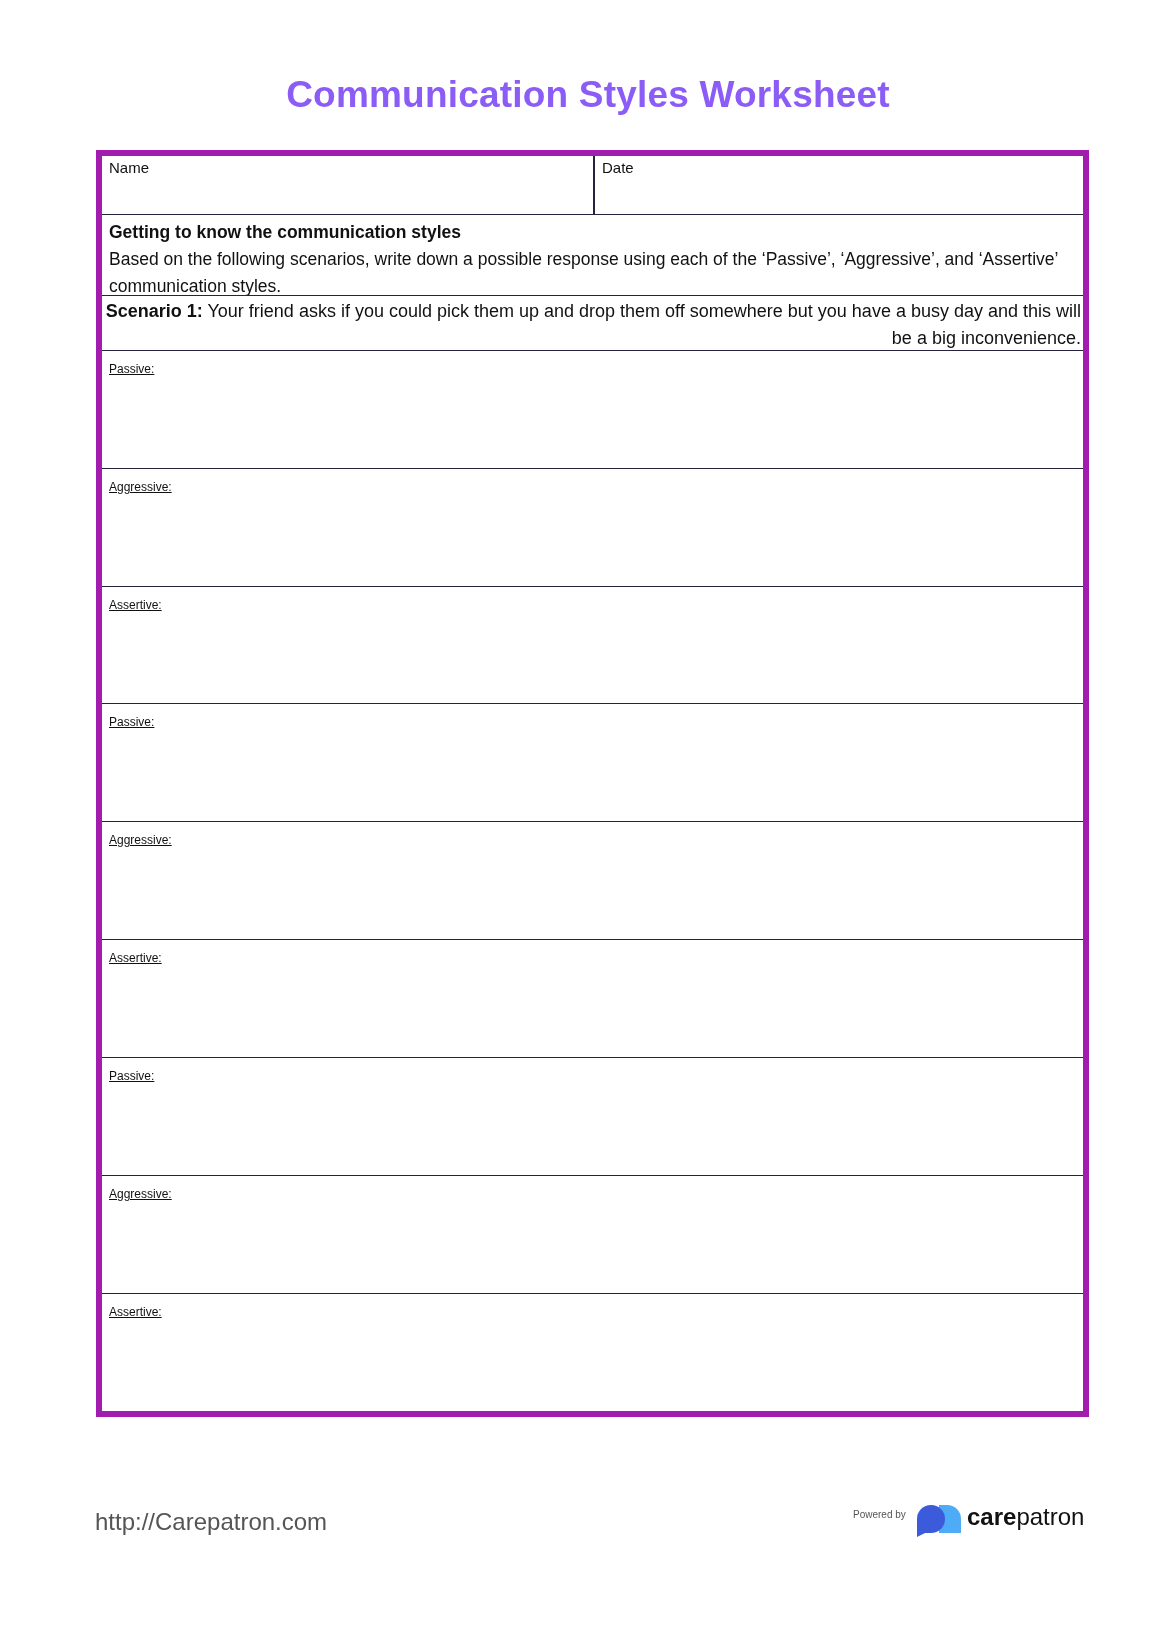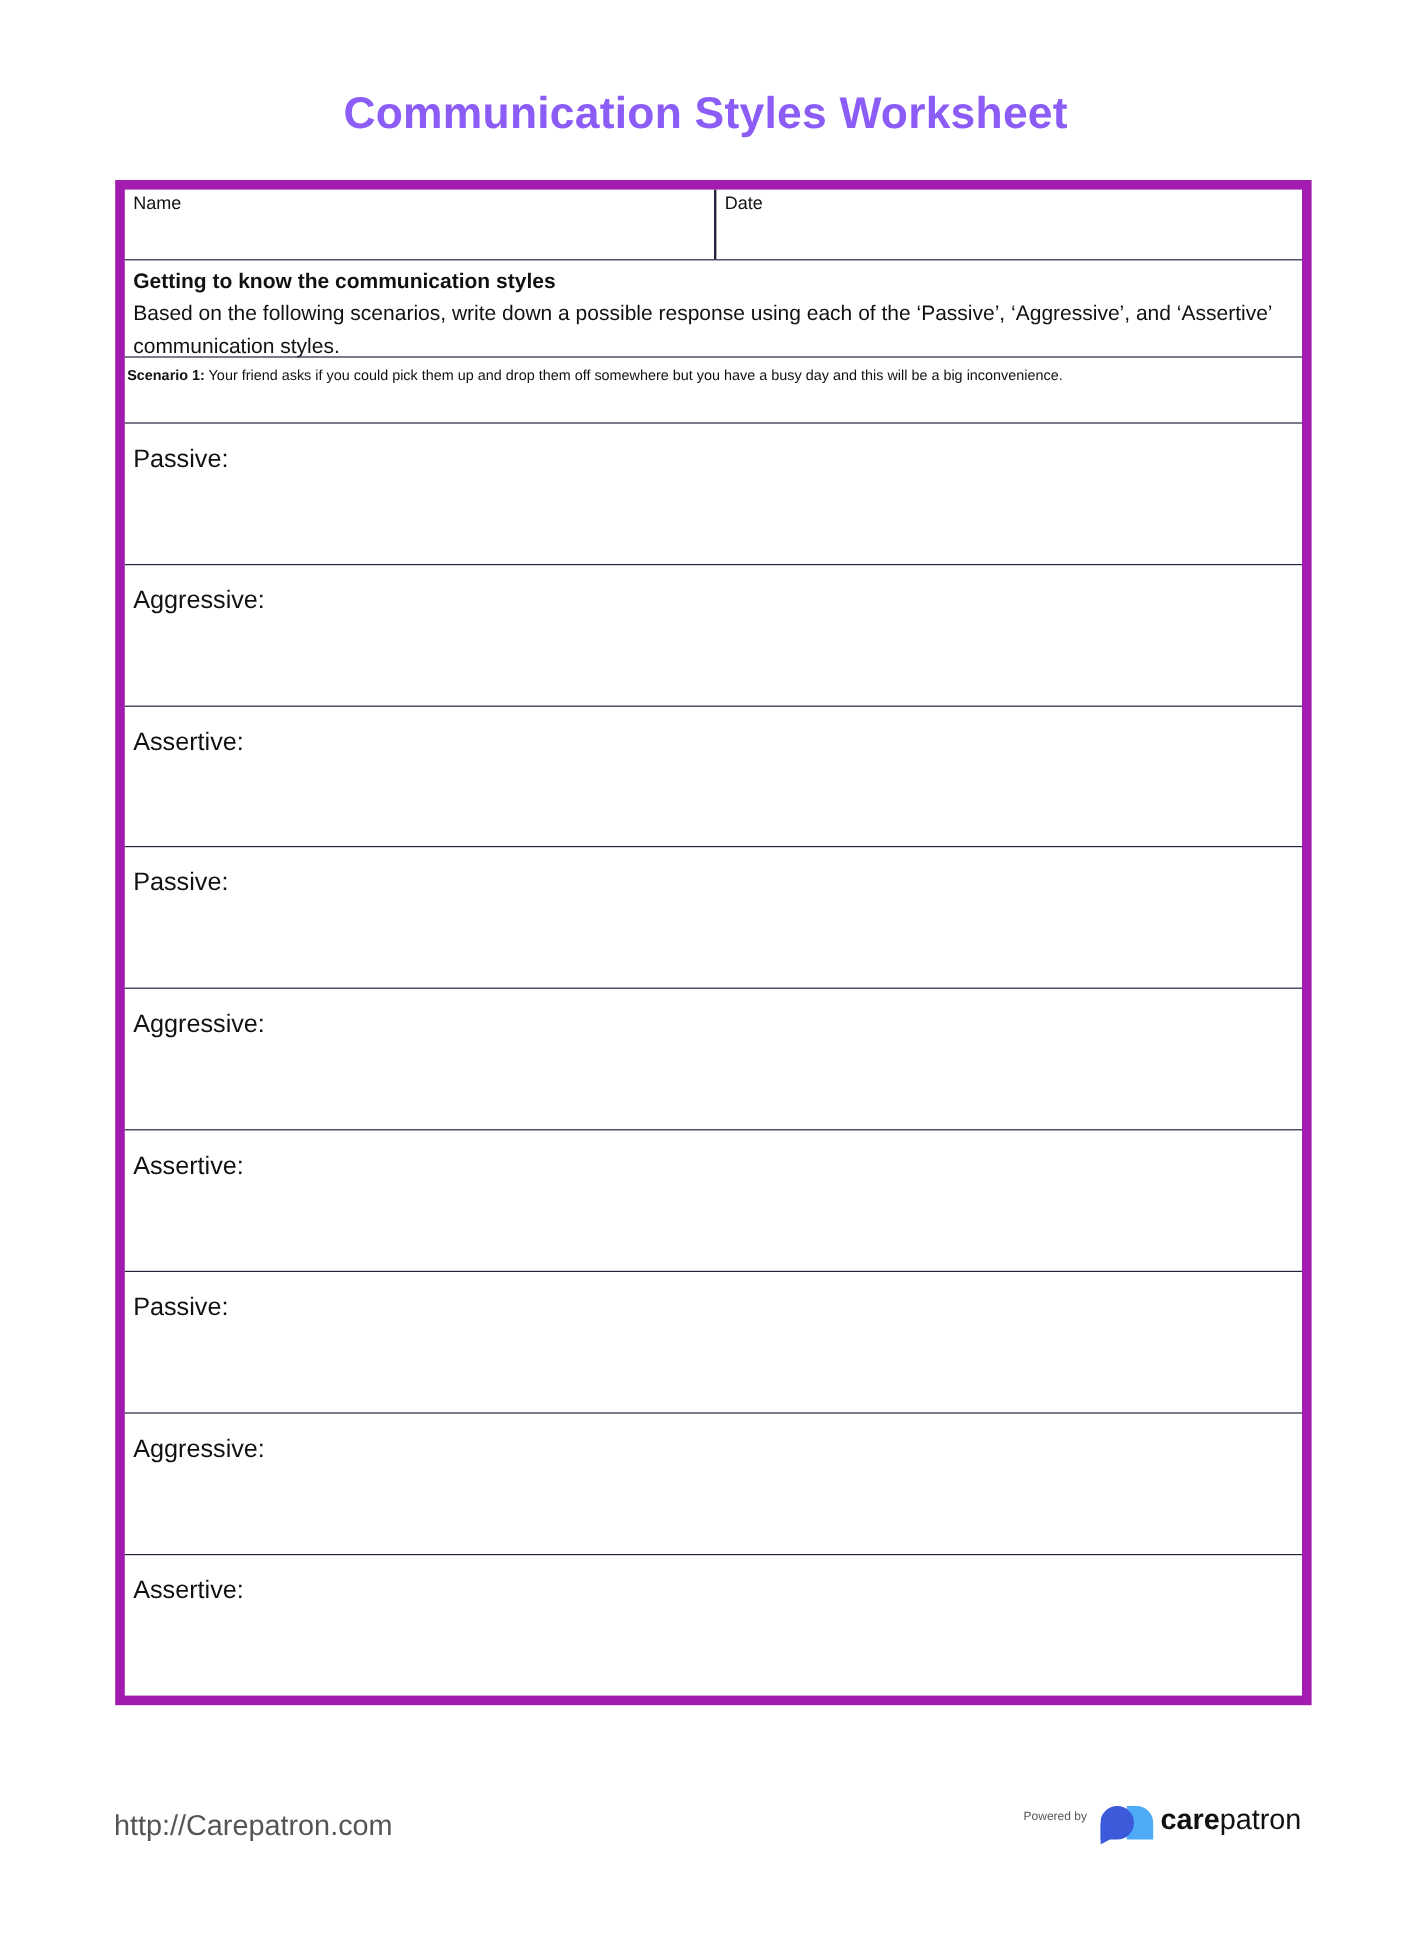--- a/index.html
+++ b/index.html
@@ -1,29 +1,29 @@
 <!DOCTYPE html>
 <html><head>
 <meta charset="utf-8">
 <style>
   html, body { margin:0; padding:0; background:#ffffff; }
   body { width:1176px; height:1630px; position:relative; font-family:"Liberation Sans", sans-serif; color:#111; }
   .title { position:absolute; left:0; width:1176px; top:74px; text-align:center; font-size:37px; font-weight:bold; color:#8b5cf6; letter-spacing:0.2px; }
-  .sheet { position:absolute; left:96px; top:150px; width:981px; border:8px solid #a21caf; box-sizing:content-box; }
+  .sheet { position:absolute; left:96px; top:150px; width:981px; border:6px solid #a21caf; box-sizing:content-box; }
   .row { border-top:1px solid #26233f; box-sizing:border-box; position:relative; }
   .row.first { border-top:none; }
   .row.thick { border-top:2px solid #26233f; }
   .hdr { display:flex; height:58px; }
   .hdr .cell { flex:0 0 491px; padding:3px 7px; box-sizing:border-box; font-size:15px; }
   .hdr .cell + .cell { flex:1; border-left:2px solid #26233f; }
   .intro { padding:4px 7px 2px; font-size:17.5px; line-height:27px; height:81px; }
   .intro .h { font-weight:bold; }
-  .scn { padding:2px 2px; font-size:12px; line-height:27px; }
+  .scn { padding:2px 2px; font-size:18px; line-height:27px;text-align:right; }
   .scn b { font-weight:bold; }
-  .resp { height:118px; padding:19px 7px; font-size:21px; line-height:22px; }
+  .resp { height:118px; padding:7px 7px; font-size:12px; line-height:22px;text-decoration:underline; }
   .footer-link { position:absolute; left:95px; top:1508px; font-size:24px; color:#555; }
   .powered { position:absolute; left:853px; top:1509px; font-size:10px; color:#555; }
   .logo { position:absolute; left:917px; top:1503px; width:48px; height:34px; }
   .brand { position:absolute; left:967px; top:1503px; font-size:24px; color:#111; }
   .brand b { font-weight:bold; }
 </style>
 </head>
 <body>
 
 <div class="title">Communication Styles Worksheet</div>

